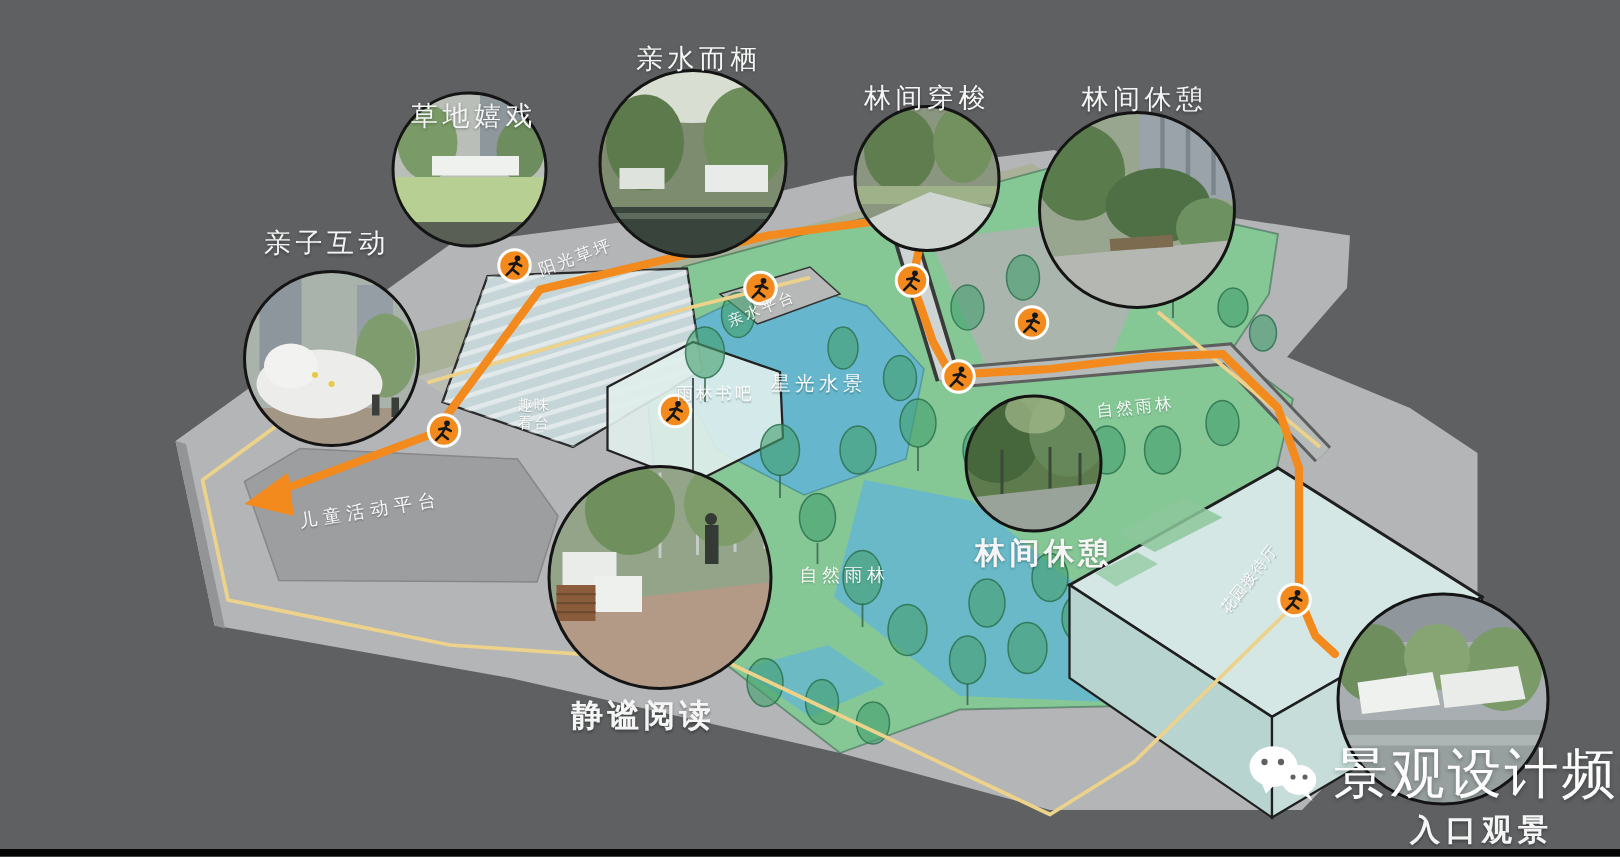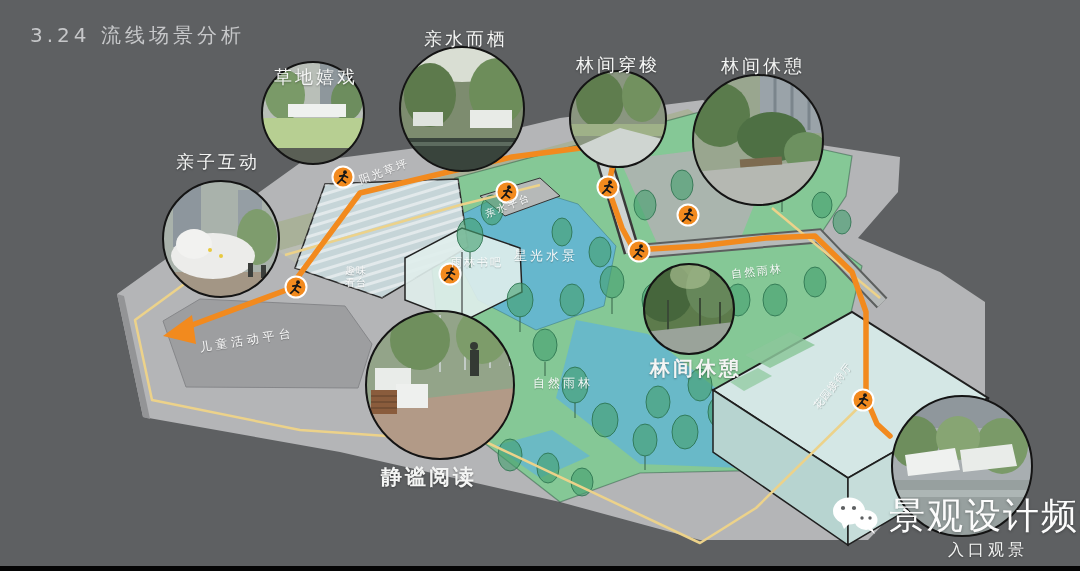--- a/index.html
+++ b/index.html
@@ -8,21 +8,21 @@
   .page-title{position:absolute;left:30px;top:22px;font-size:20px;color:#c6c7c9;letter-spacing:4px;}
   .scene-label{position:absolute;width:140px;text-align:center;color:#f4f5f4;font-size:18px;
                font-weight:500;letter-spacing:3px;text-shadow:0 1px 2px rgba(0,0,0,.35);}
   .sl-grass{left:246px;top:33px;margin-top:32px;}
   .sl-waterside{left:396px;top:27px;}
   .sl-shuttle{left:548px;top:53px;}
   .sl-rest{left:693px;top:54px;}
   .sl-parent{left:148px;top:150px;}
   .sl-reading{left:359px;top:463px;font-size:21px;font-weight:700;}
   .sl-stay{left:626px;top:355px;font-size:20px;font-weight:700;}
-  .sl-entrance{left:918px;top:540px;font-size:16px;letter-spacing:4px;}
+  .sl-entrance{left:918px;top:540px;font-size:20px;letter-spacing:4px;font-weight:bold;}
   .plan-label{position:absolute;color:rgba(255,255,255,.95);font-size:11px;letter-spacing:2px;
               text-align:center;transform-origin:center;text-shadow:0 1px 1px rgba(0,0,0,.25);}
   .pl-lawn{left:344px;top:164px;width:80px;transform:rotate(-20deg);}
   .pl-platform{left:468px;top:199px;width:80px;font-size:10px;transform:rotate(-22deg);}
   .pl-starwater{left:506px;top:247px;width:80px;font-size:13px;letter-spacing:3px;}
   .pl-bookbar{left:437px;top:255px;width:80px;}
   .pl-stand{left:342px;top:265px;width:28px;font-size:10px;letter-spacing:1px;line-height:12px;}
   .pl-children{left:187px;top:332px;width:120px;font-size:12px;letter-spacing:4px;transform:rotate(-9deg);}
   .pl-rainforest1{left:523px;top:375px;width:80px;font-size:12px;letter-spacing:3px;}
   .pl-rainforest2{left:717px;top:264px;width:80px;transform:rotate(-6deg);}
@@ -297,21 +297,20 @@
       <ellipse cx="958" cy="438" rx="22" ry="22" fill="#87a573"></ellipse>
       <polygon points="905,455 955,448 960,470 908,476" fill="#eff1ef"></polygon>
       <polygon points="960,450 1012,444 1017,466 963,472" fill="#e9ece9"></polygon>
       <rect x="892" y="480" width="140" height="56" fill="#97a09f"></rect>
       <rect x="892" y="490" width="140" height="7" fill="#b9c2c2" opacity="0.65"></rect>
     </g>
     <circle cx="962" cy="466" r="70" fill="none" stroke="#141414" stroke-width="2"></circle>
   </g>
 </svg>
 
-  <div class="page-title">3.24  流线场景分析</div>
 
   <div class="scene-label sl-grass">草地嬉戏</div>
   <div class="scene-label sl-waterside">亲水而栖</div>
   <div class="scene-label sl-shuttle">林间穿梭</div>
   <div class="scene-label sl-rest">林间休憩</div>
   <div class="scene-label sl-parent">亲子互动</div>
   <div class="scene-label sl-reading">静谧阅读</div>
   <div class="scene-label sl-stay">林间休憩</div>
   <div class="scene-label sl-entrance">入口观景</div>
 

